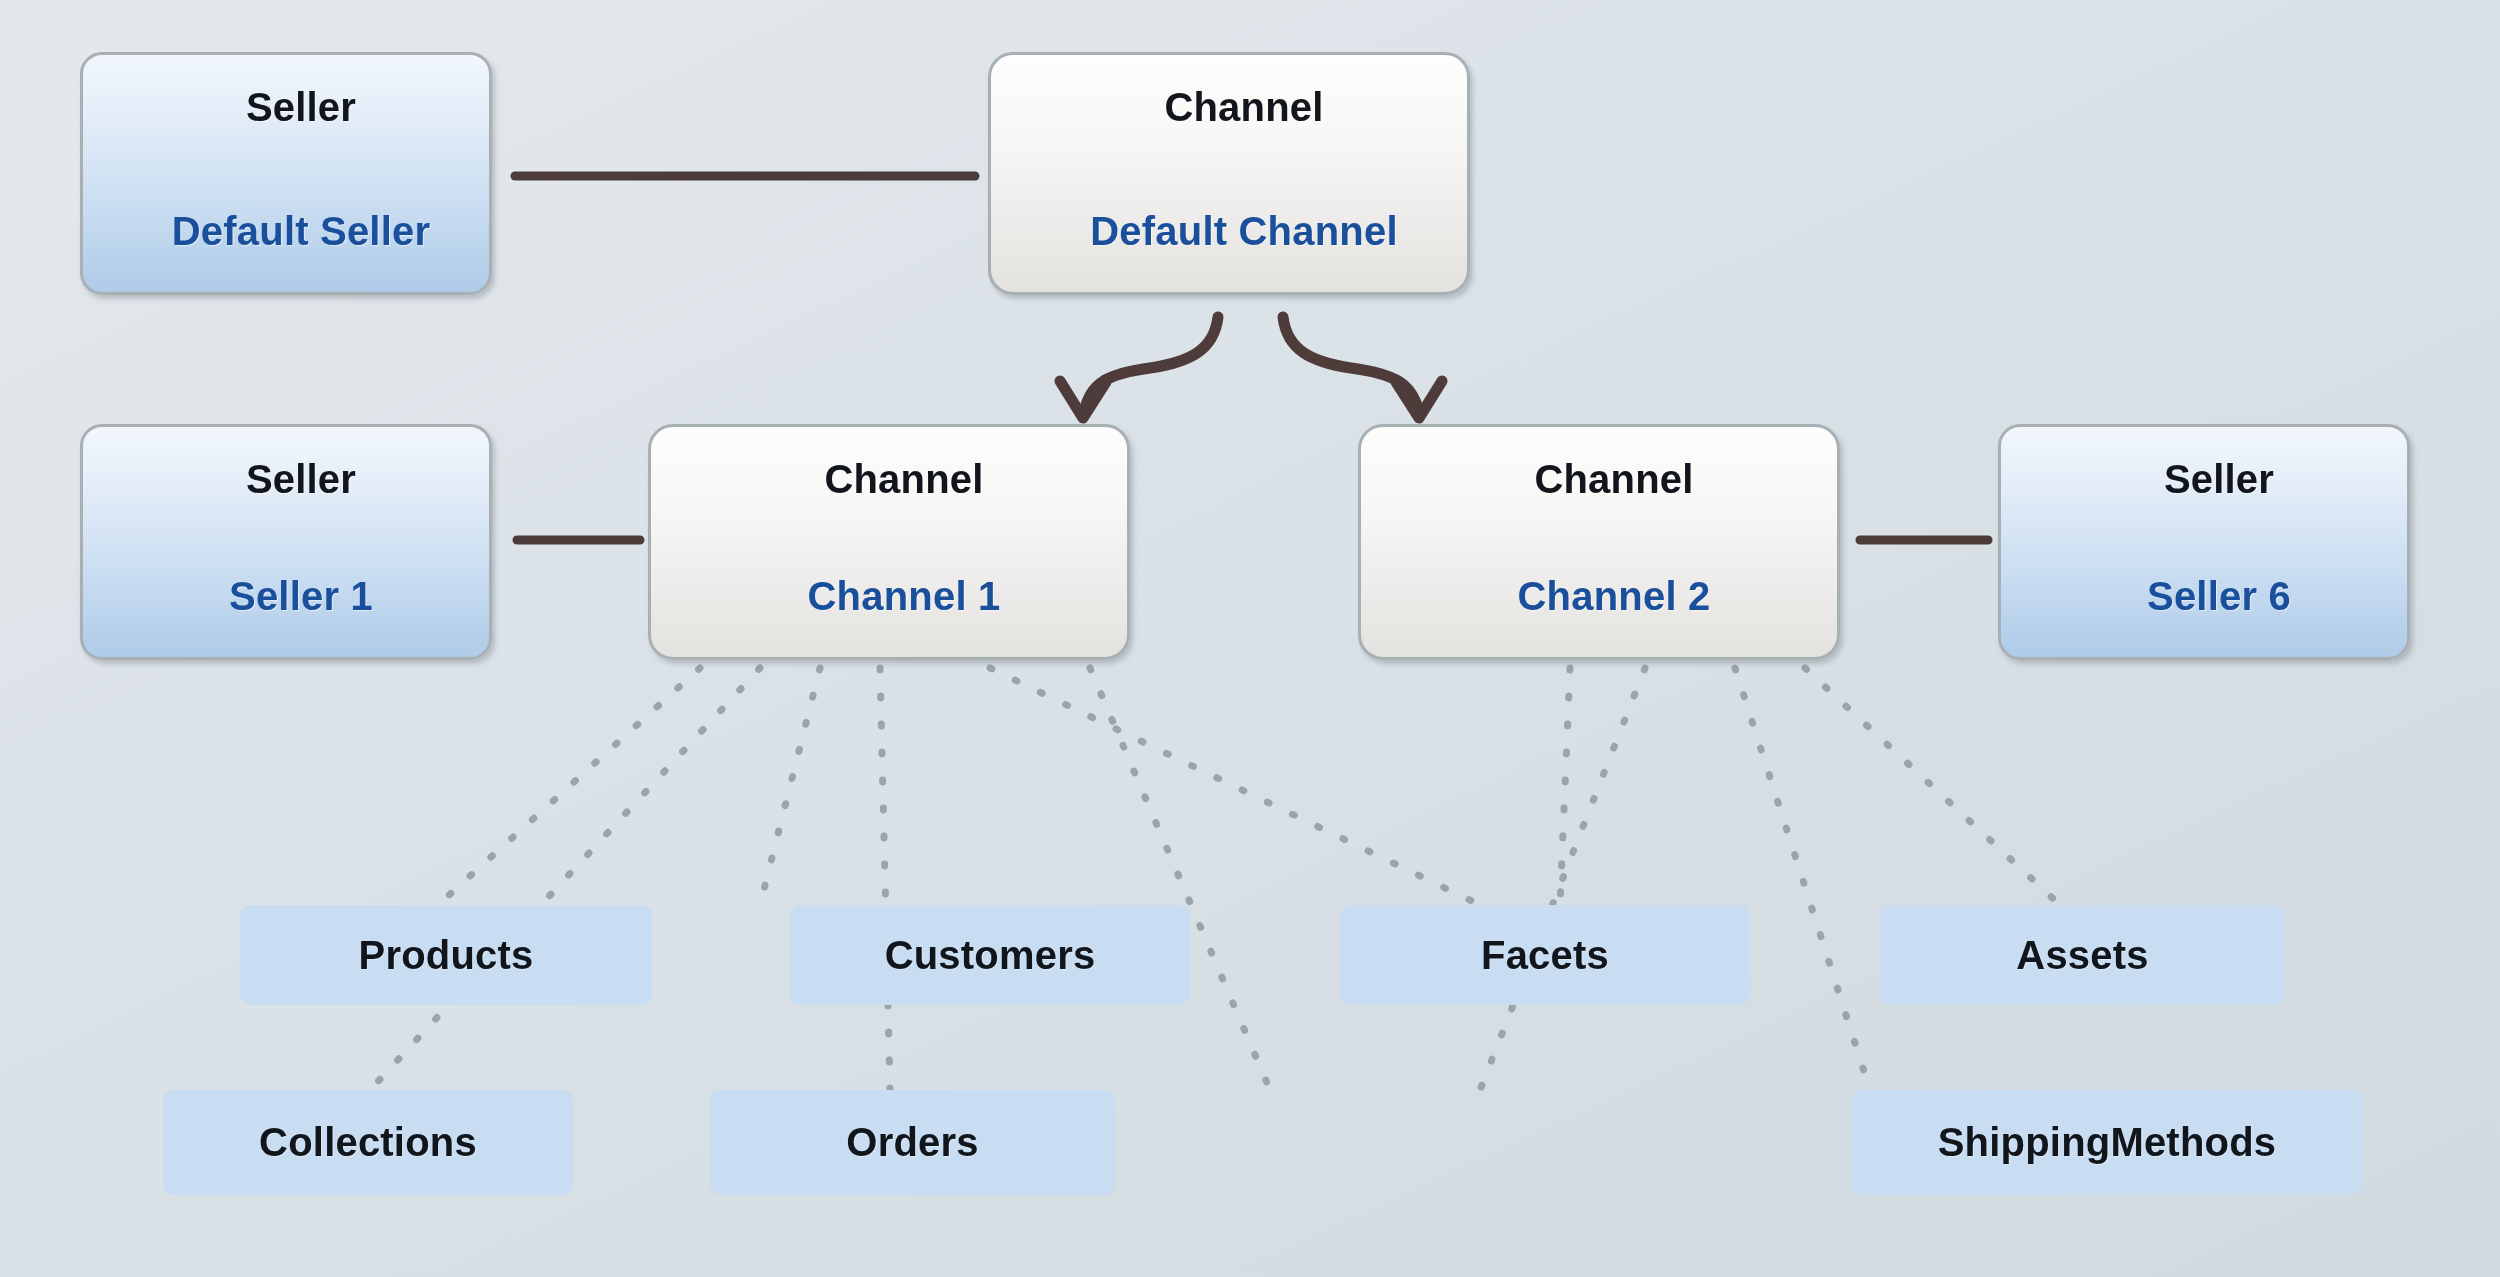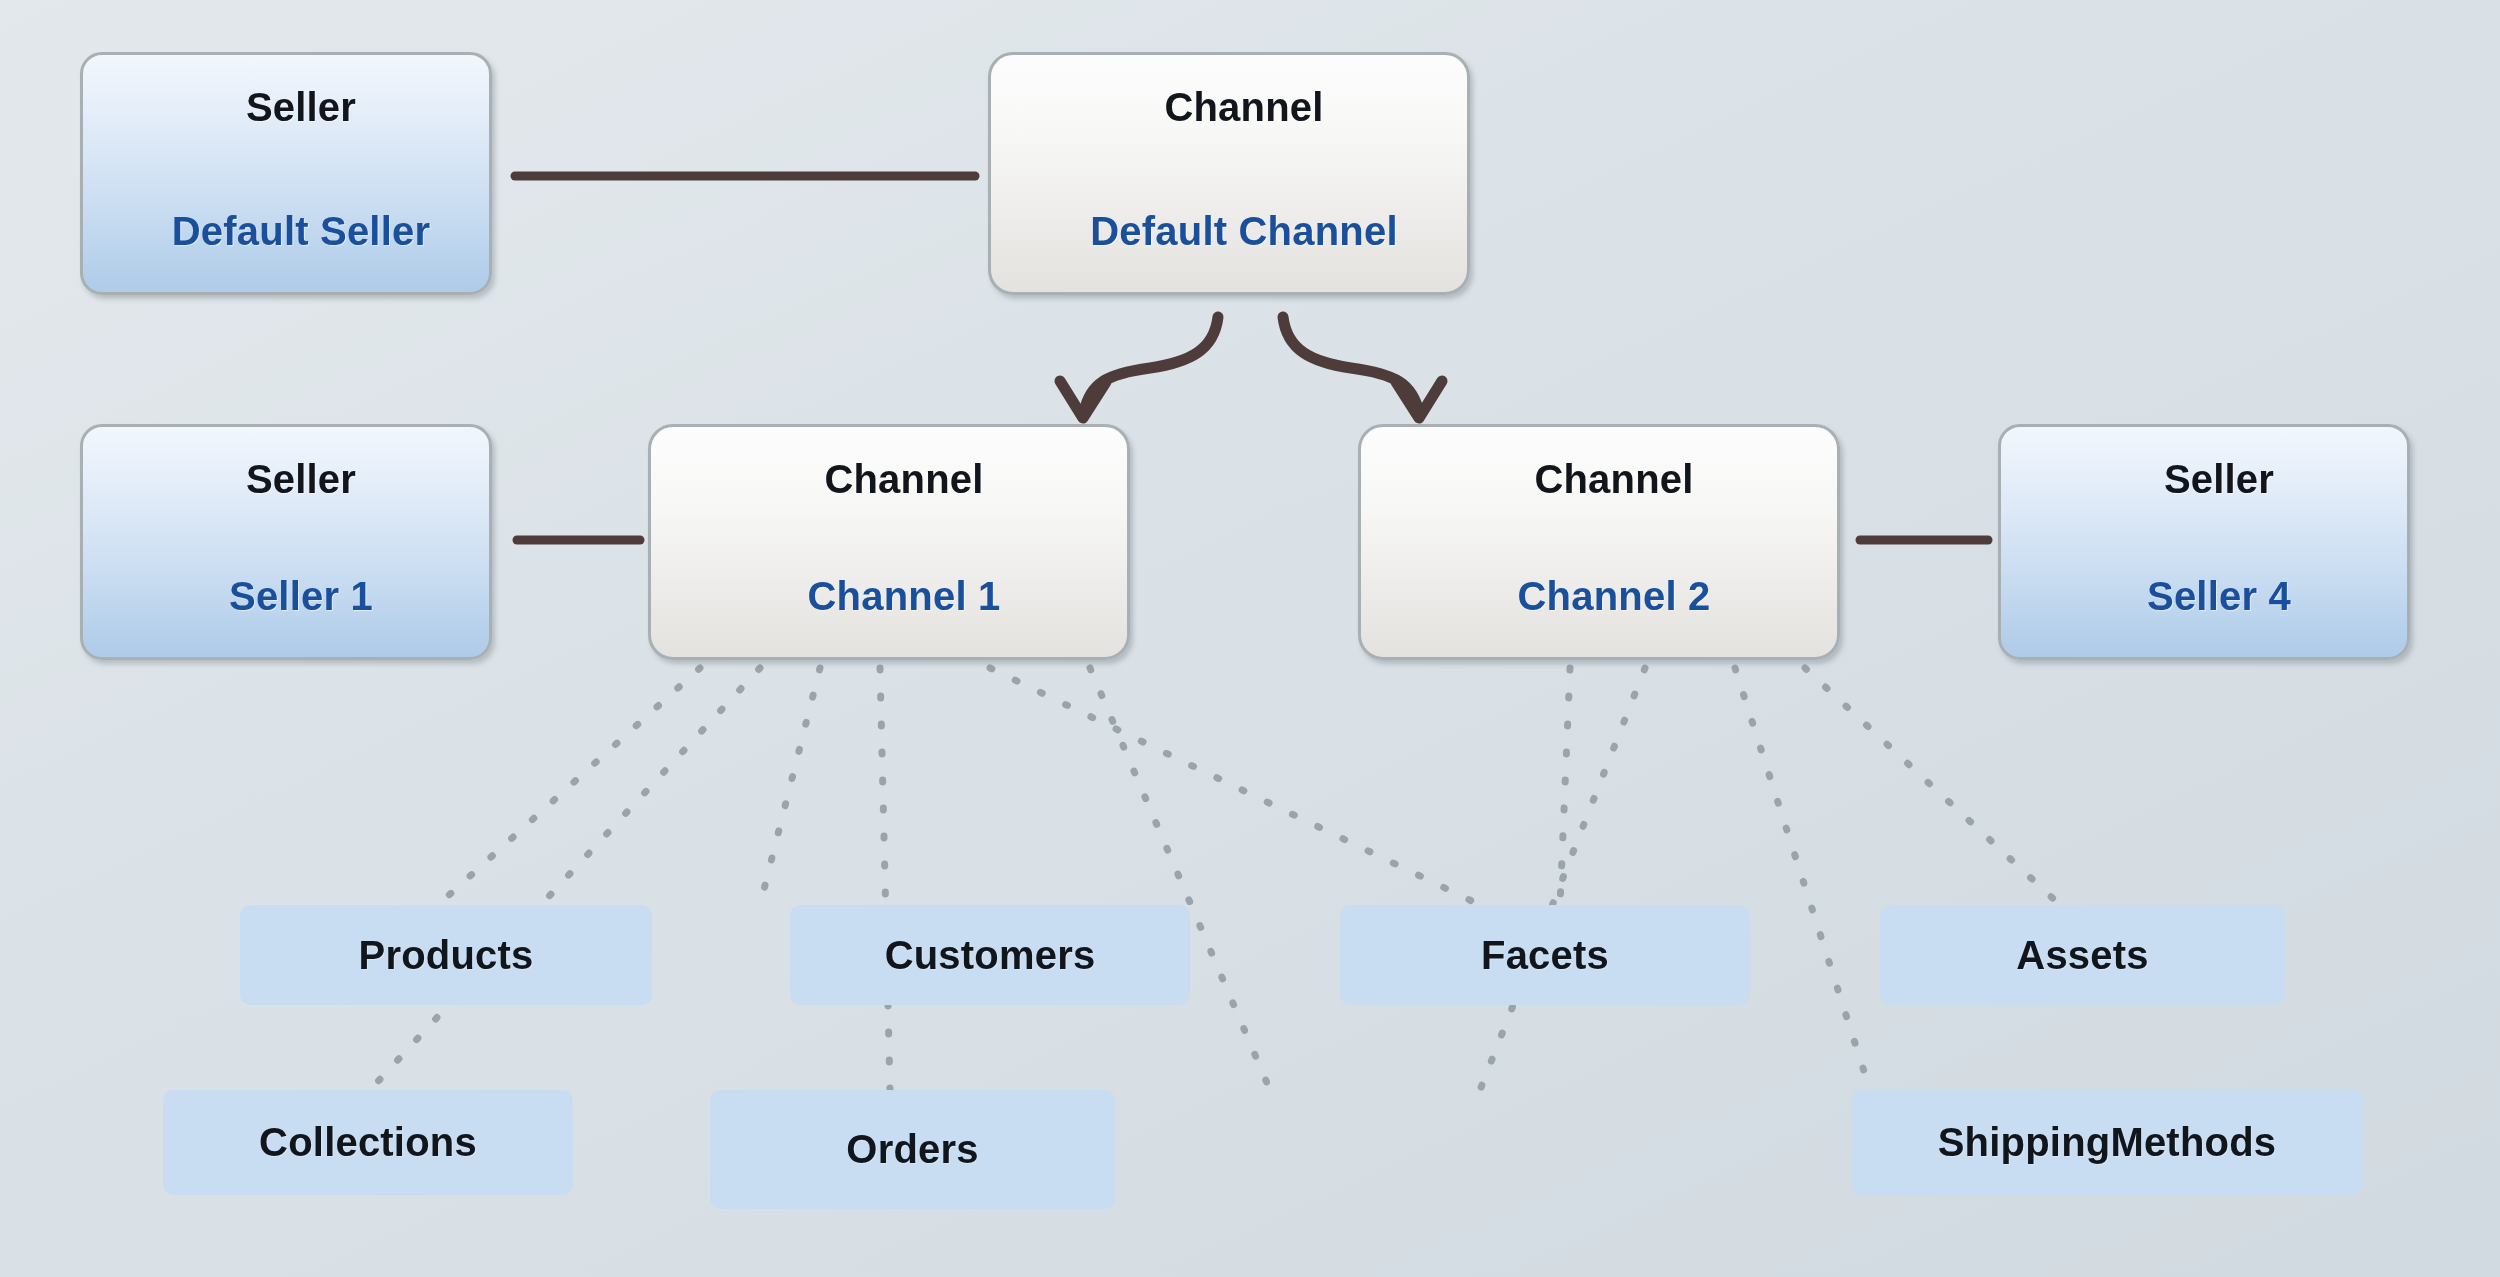--- a/index.html
+++ b/index.html
@@ -142,21 +142,21 @@
     <div class="card-sub">Channel 1</div>
   </div>
 
   <div class="card channel" style="left:1358px; top:424px; width:482px; height:236px;">
     <div class="card-title">Channel</div>
     <div class="card-sub">Channel 2</div>
   </div>
 
   <div class="card seller" style="left:1998px; top:424px; width:412px; height:236px;">
     <div class="card-title">Seller</div>
-    <div class="card-sub">Seller 4</div>
+    <div class="card-sub">Seller 6</div>
   </div>
 
   <div class="chip" style="left:240px; top:905px; width:412px; height:100px;">
     <span class="chip-label">Products</span>
   </div>
 
   <div class="chip" style="left:790px; top:905px; width:400px; height:100px;">
     <span class="chip-label">Customers</span>
   </div>
 
@@ -165,21 +165,21 @@
   </div>
 
   <div class="chip" style="left:1880px; top:905px; width:405px; height:100px;">
     <span class="chip-label">Assets</span>
   </div>
 
   <div class="chip" style="left:163px; top:1090px; width:410px; height:105px;">
     <span class="chip-label">Collections</span>
   </div>
 
-  <div class="chip" style="left:710px; top:1090px; width:405px; height:119px;">
+  <div class="chip" style="left:710px; top:1090px; width:405px; height:105px;">
     <span class="chip-label">Orders</span>
   </div>
 
 
   <div class="chip" style="left:1835px; top:1090px; width:512px; height:105px;margin-left:16px;">
     <span class="chip-label">ShippingMethods</span>
   </div>
 
 </div>
 

